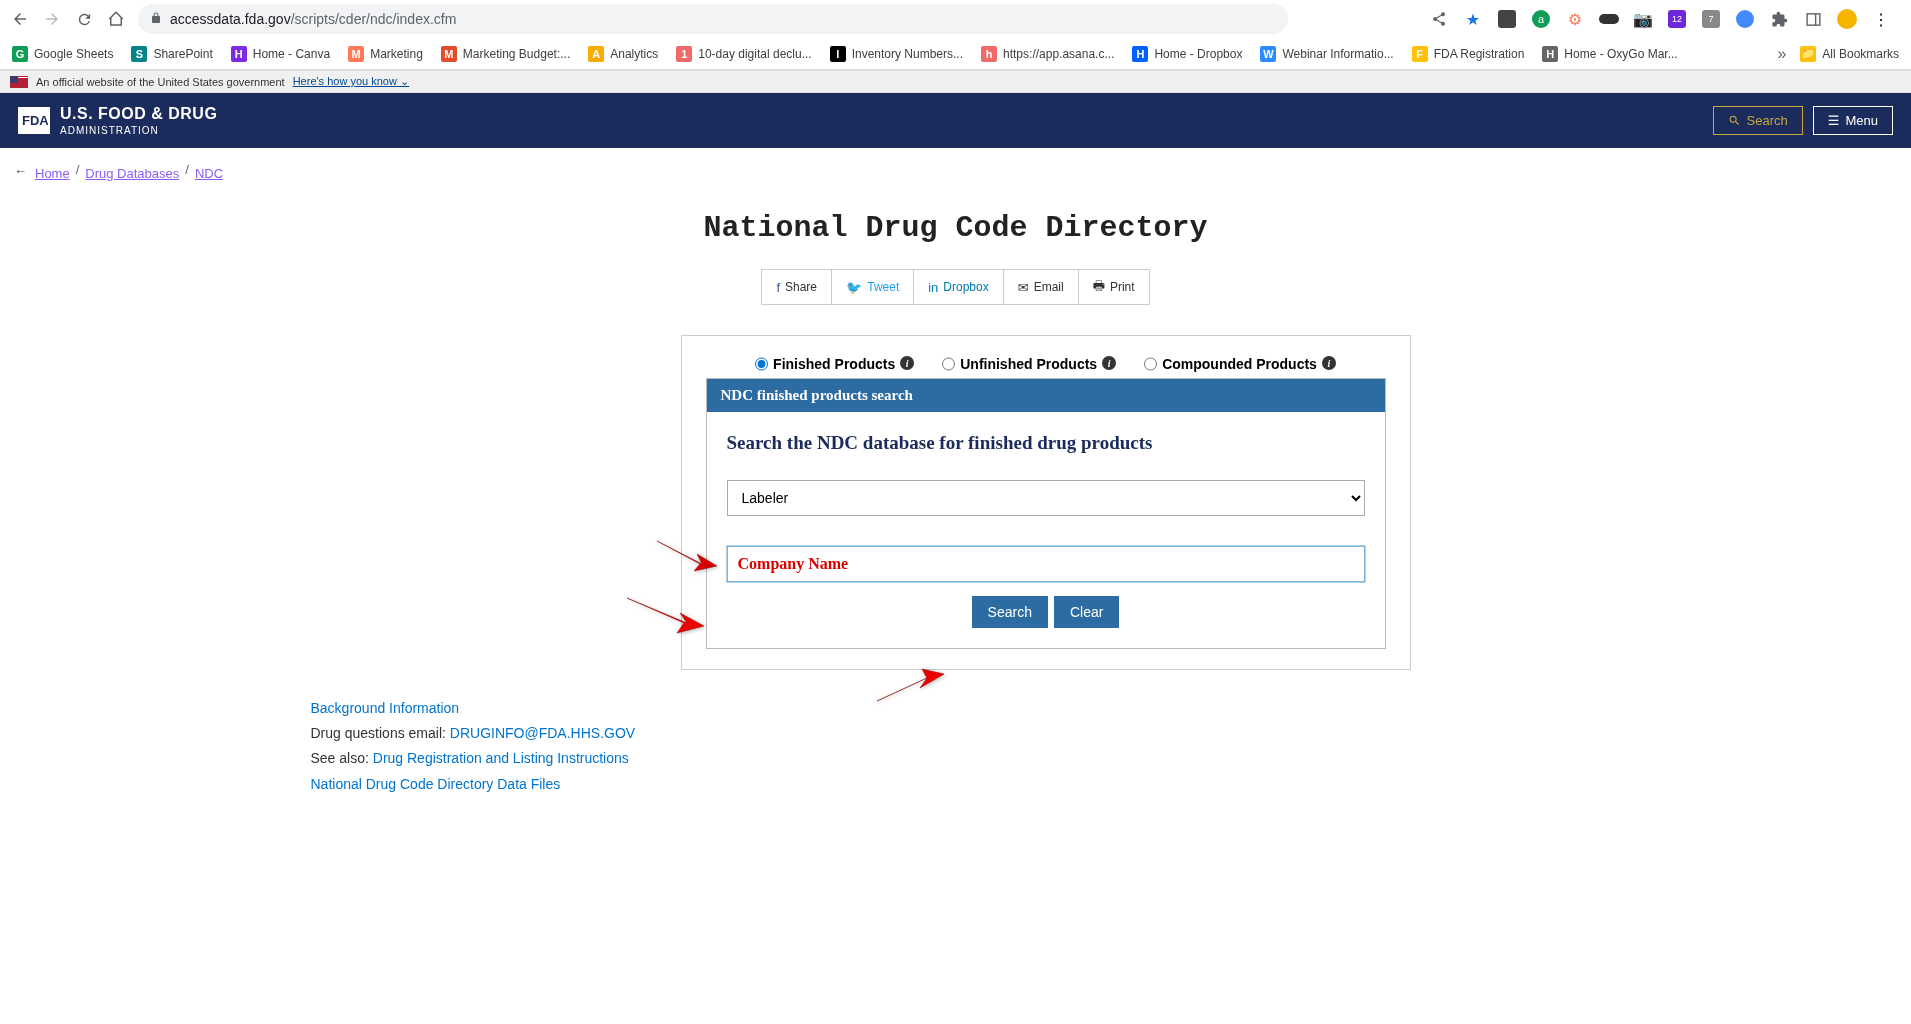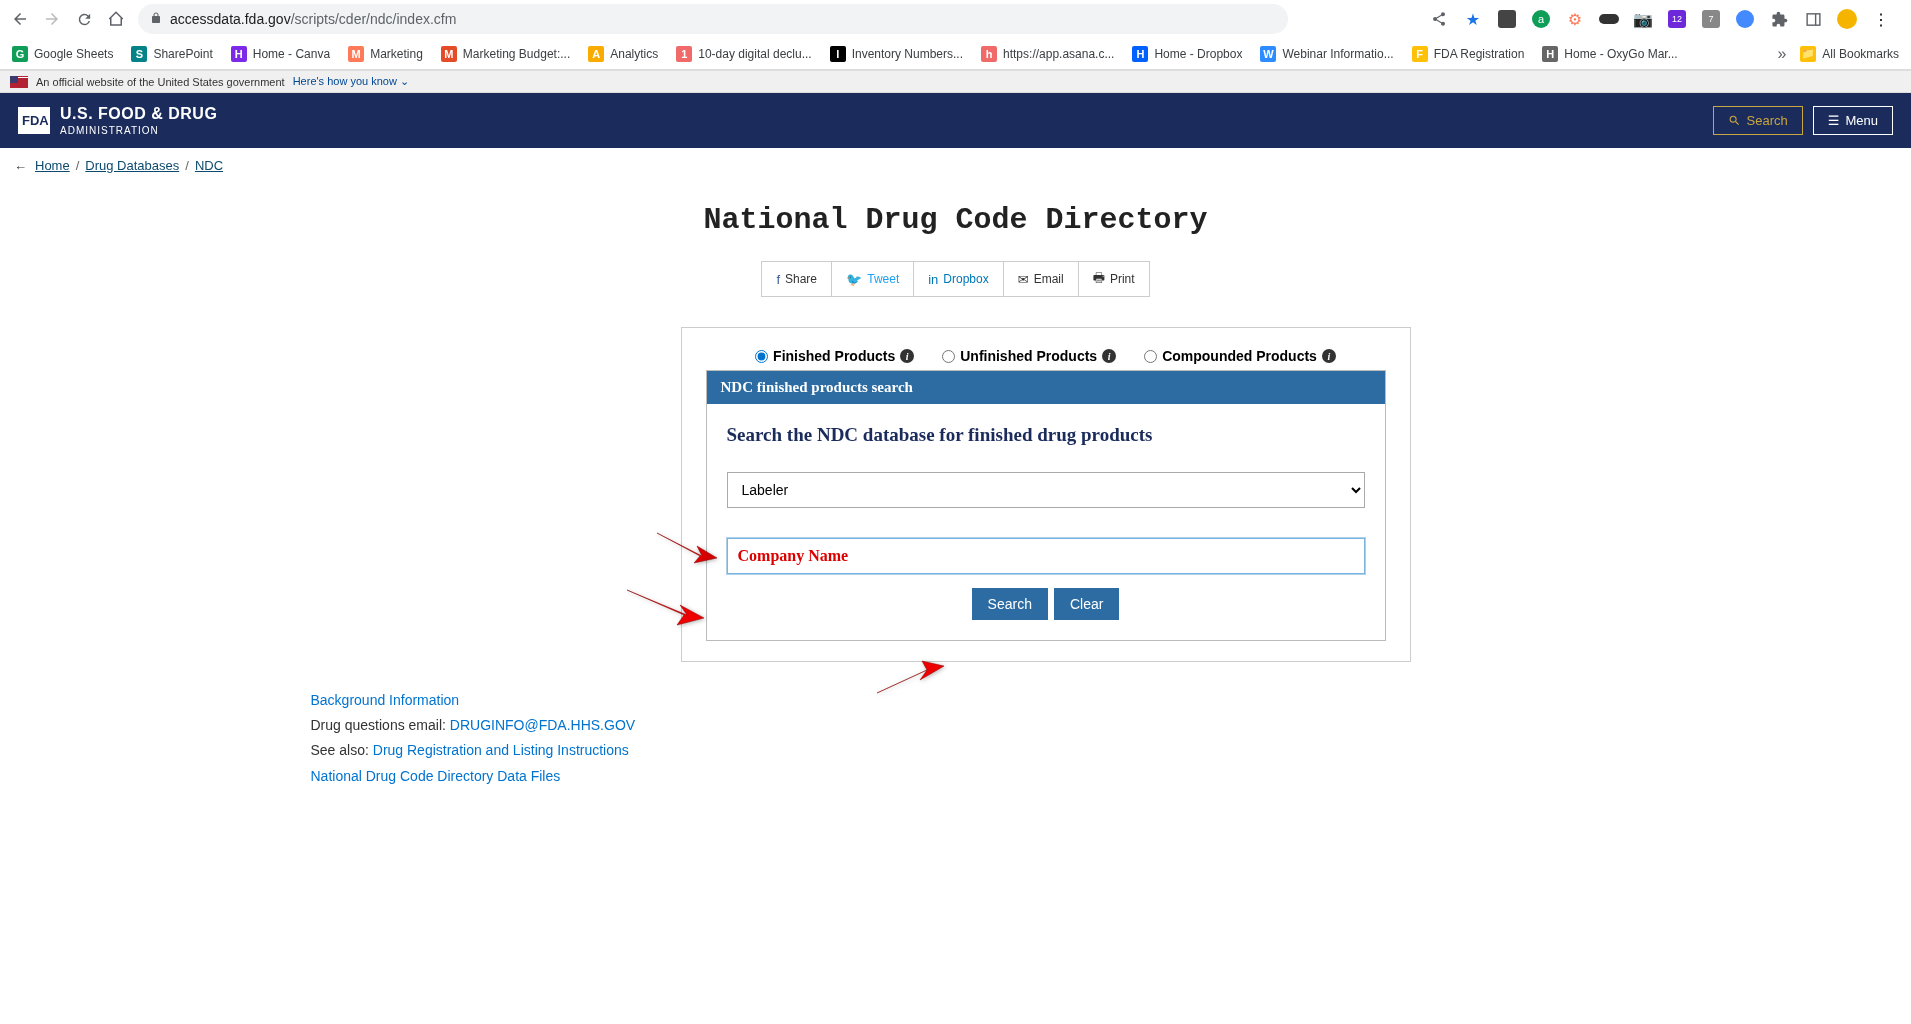--- a/index.html
+++ b/index.html
@@ -21,52 +21,52 @@
 .bookmarks-bar { display: flex; align-items: center; padding: 6px 12px; gap: 18px; height: 32px; border-bottom: 1px solid #ddd; }
 .bookmark-item { display: flex; align-items: center; gap: 6px; font-size: 12px; color: #3c4043; cursor: pointer; white-space: nowrap; }
 .bookmark-icon { width: 16px; height: 16px; border-radius: 2px; display: flex; align-items: center; justify-content: center; font-size: 11px; font-weight: bold; color: #fff; }
 .bookmarks-right { margin-left: auto; display: flex; align-items: center; gap: 14px; }
 
 
 .page-wrap { height: calc(100% - 70px); overflow-y: auto; position: relative; }
 .gov-banner { background: #f0f0f0; padding: 4px 10px; display: flex; align-items: center; gap: 8px; font-size: 11px; color: #333; border-bottom: 1px solid #ddd; }
 .flag-icon { width: 18px; height: 12px; background: linear-gradient(to bottom, #b22234 0%, #b22234 7%, #fff 7%, #fff 14%, #b22234 14%, #b22234 21%, #fff 21%, #fff 28%, #b22234 28%); position: relative; }
 .flag-icon::before { content: ''; position: absolute; top: 0; left: 0; width: 8px; height: 7px; background: #3c3b6e; }
-.gov-link { color: #004795; cursor: pointer; }
+.gov-link { color: #004795; text-decoration: underline; cursor: pointer; }
 
 .fda-header { background: #1a2b5c; color: #fff; padding: 12px 18px; display: flex; align-items: center; justify-content: space-between; }
 .fda-logo-wrap { display: flex; align-items: center; gap: 10px; }
 .fda-logo-box { background: #fff; color: #1a2b5c; font-weight: bold; font-size: 13px; padding: 6px 4px; width: 32px; text-align: center; }
 .fda-title { font-size: 16px; font-weight: bold; letter-spacing: 0.5px; }
 .fda-subtitle { font-size: 10px; letter-spacing: 1px; margin-top: 2px; }
 .fda-header-right { display: flex; gap: 10px; }
 .fda-btn { border: 1px solid #fff; background: transparent; color: #fff; padding: 6px 14px; font-size: 13px; display: flex; align-items: center; gap: 6px; cursor: pointer; }
 .fda-btn.search { border-color: #c8a642; color: #c8a642; }
 
 .breadcrumbs { padding: 10px 14px; font-size: 13px; color: #333; display: flex; align-items: center; gap: 6px; }
-.breadcrumbs a { color: #0c4a6e; text-decoration: underline; cursor: pointer; }
+.breadcrumbs a { color: #8b5cf6; text-decoration: underline; cursor: pointer; margin-top: 8px; }
 .breadcrumbs .sep { color: #666; }
 .arrow-left-bc { color: #333; margin-right: 2px; }
 
 .main-content { max-width: 950px; margin: 0 auto; padding: 20px; }
 .page-title { text-align: center; font-size: 30px; font-weight: bold; color: #222; margin-bottom: 24px; font-family: Liberation Mono, monospace; }
 
 .social-buttons { display: flex; justify-content: center; margin-bottom: 30px; }
 .social-btn { border: 1px solid #ccc; padding: 6px 14px; font-size: 12px; display: flex; align-items: center; gap: 5px; cursor: pointer; background: #fff; color: #333; }
 .social-btn:not(:first-child) { border-left: none; }
 .social-btn .sicon { font-size: 13px; }
 
 .content-box { border: 1px solid #ccc; padding: 20px 24px; margin-left: 180px; }
 .update-line { font-weight: bold; font-size: 15px; margin-bottom: 4px; font-family: Georgia, serif; }
 .bullet-list { margin: 18px 0 20px 20px; }
 .bullet-list li { font-size: 14px; color: #333; }
 .bullet-list a { color: #0073cf; }
 
 .radio-row { display: flex; justify-content: center; gap: 28px; margin-bottom: 0; font-size: 14px; font-weight: bold; font-family: Georgia, serif; }
-.radio-item { display: flex; align-items: center; gap: 5px; cursor: pointer; }
+.radio-item { display: flex; gap: 5px; cursor: pointer; }
 .radio-item input { accent-color: #0073cf; }
 .info-icon { background: #333; color: #fff; border-radius: 50%; width: 14px; height: 14px; display: inline-flex; align-items: center; justify-content: center; font-size: 10px; font-style: italic; font-family: serif; }
 
 .search-panel { border: 1px solid #bbb; margin-top: 6px; }
 .search-panel-header { background: #2d6ca2; color: #fff; padding: 8px 14px; font-size: 15px; font-weight: bold; font-family: Georgia, serif; }
 .search-panel-body { padding: 20px; }
 .search-heading { color: #1a2b5c; font-size: 19px; font-weight: bold; margin-bottom: 26px; font-family: Georgia, serif; }
 .select-field { width: 100%; padding: 8px 10px; border: 1px solid #aaa; font-size: 14px; background: #fff; cursor: pointer; }
 .search-input { width: 100%; padding: 8px 10px; border: 1px solid #7ab4e0; font-size: 16px; font-weight: bold; color: #d00; margin-top: 30px; font-family: Georgia, serif; outline: 1px solid #b0d0e8; }
 .search-input::placeholder { color: #d00; }

